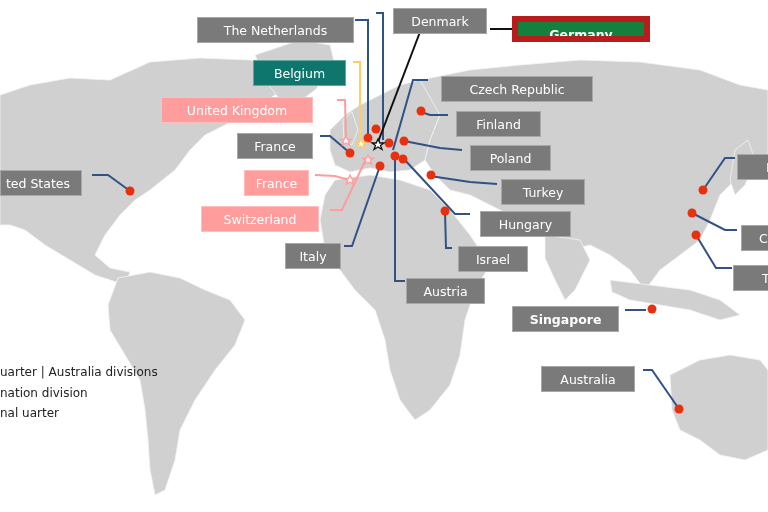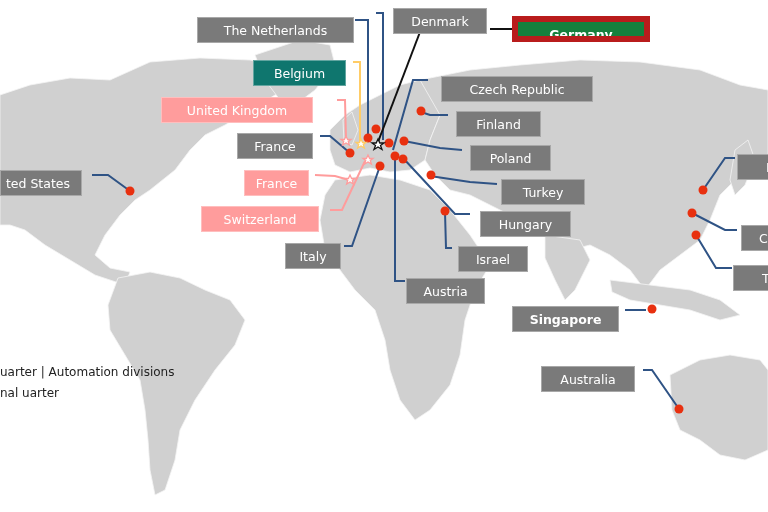--- a/index.html
+++ b/index.html
@@ -119,15 +119,16 @@
 <div class="label gray" style="left:285px;top:243px;width:56px;">Italy</div>
 <div class="label gray" style="left:458px;top:246px;width:70px;">Israel</div>
 <div class="label gray" style="left:406px;top:278px;width:79px;">Austria</div>
 <div class="label gray" style="left:737px;top:154px;width:40px;text-align:left;padding-left:28px;">Ko</div>
 <div class="label gray" style="left:741px;top:225px;width:40px;text-align:left;padding-left:17px;">Cl</div>
 <div class="label gray" style="left:733px;top:265px;width:40px;text-align:left;padding-left:28px;">Tai</div>
 <div class="label gray" style="left:512px;top:306px;width:107px;font-weight:bold;">Singapore</div>
 <div class="label gray" style="left:541px;top:366px;width:94px;">Australia</div>
 
 <div class="legend">
-  <div>uarter | Automation divisions</div>
+  <div>uarter | Australia divisions</div>
+  <div>nation division</div>
   <div>nal uarter</div>
 </div>
 
 </body></html>

